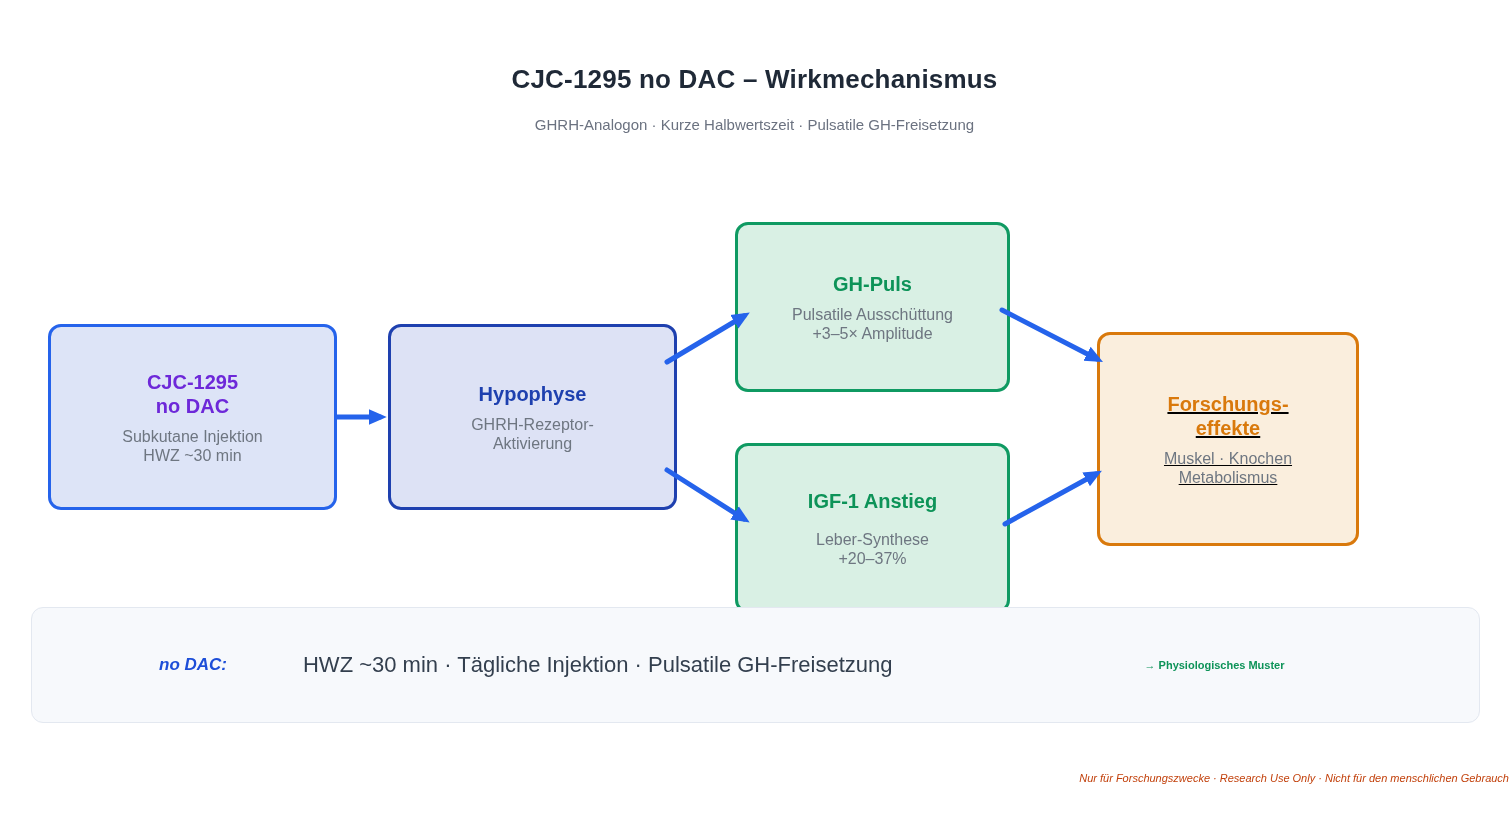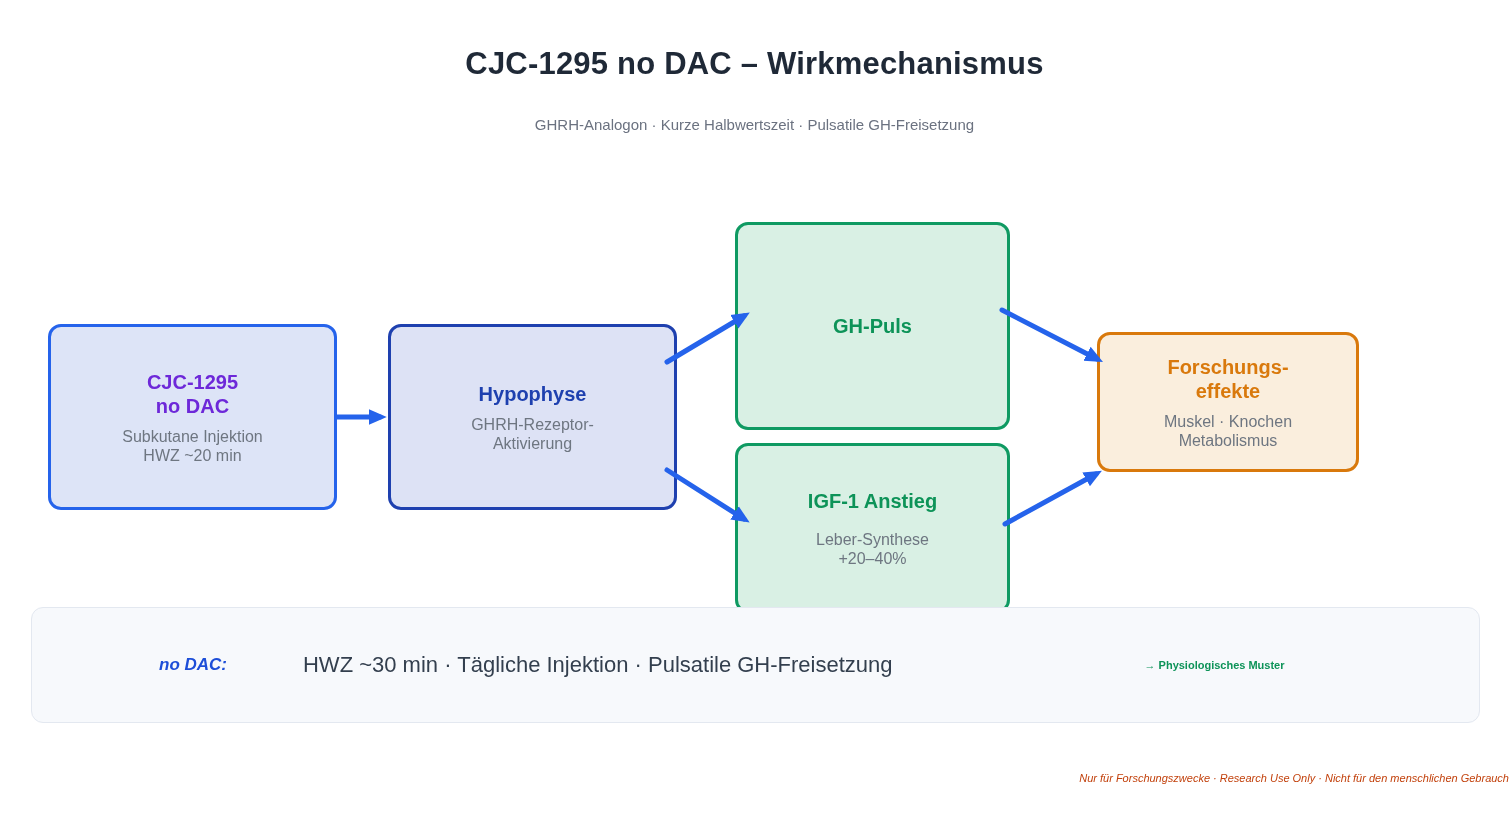--- a/index.html
+++ b/index.html
@@ -1,44 +1,44 @@
 <!DOCTYPE html>
 <html><head>
 <meta charset="utf-8">
 <style>
   html, body { margin:0; padding:0; background:#ffffff; }
   .page {
     position:relative; width:1509px; height:834px; background:#ffffff;
     font-family:"Liberation Sans", sans-serif; overflow:hidden;
   }
   .main-title {
-    position:absolute; top:46px; left:0; width:100%; text-align:center;
-    font-size:31px; font-weight:700; color:#1f2937; letter-spacing:0.2px;
+    position:absolute; top:64px; left:0; width:100%; text-align:center;
+    font-size:26px; font-weight:700; color:#1f2937; letter-spacing:0.2px;
   }
   .subtitle {
     position:absolute; top:116px; left:0; width:100%; text-align:center;
     font-size:15px; color:#6b7280;
   }
   .node {
     position:absolute; box-sizing:border-box; border-radius:13px; border:3px solid;
     display:flex; flex-direction:column; justify-content:center; align-items:center;
     text-align:center; z-index:1;
   }
   .node-title { font-weight:700; font-size:20px; line-height:24px; white-space:pre-line; }
   .node-sub { margin-top:9px; font-size:16px; line-height:19px; color:#6e7681; white-space:pre-line; }
 
   .node-cjc       { left:48px;  top:324px; width:289px; height:186px; background:#dde4f7; border-color:#2563eb; }
   .node-cjc .node-title { color:#6d28d9; }
   .node-hypophyse { left:388px; top:324px; width:289px; height:186px; background:#dde2f5; border-color:#1e40af; }
   .node-hypophyse .node-title { color:#1e40af; }
-  .node-ghpuls    { left:735px; top:222px; width:275px; height:208px; background:#d9f0e4; border-color:#0f9a62; }
+  .node-ghpuls    { left:735px; top:222px; width:275px; height:170px; background:#d9f0e4; border-color:#0f9a62; }
   .node-ghpuls .node-title { color:#0d9358; }
   .node-igf1      { left:735px; top:443px; width:275px; height:170px; background:#d9f0e4; border-color:#0f9a62;gap:8px; }
   .node-igf1 .node-title { color:#0d9358; }
-  .node-effects   { left:1097px; top:332px; width:262px; height:140px; background:#faeedd; border-color:#d9790c; }
+  .node-effects   { left:1097px; top:332px; width:262px; height:214px; background:#faeedd; border-color:#d9790c;text-decoration:underline; }
   .node-effects .node-title { color:#d9790c; }
 
   .arrows { position:absolute; left:0; top:0; width:1509px; height:834px; z-index:5; pointer-events:none; }
 
   .info-bar {
     position:absolute; left:31px; top:607px; width:1449px; height:116px; box-sizing:border-box;
     background:#f7f9fc; border:1px solid #e3e8f0; border-radius:12px;
     display:flex; align-items:center; z-index:10;
   }
   .bar-label     { margin-left:127px; font-size:17px; font-weight:700; color:#1d4ed8; white-space:nowrap;font-style:italic; }
@@ -55,37 +55,39 @@
 
 <div class="page">
 
   <div class="main-title">CJC-1295 no DAC – Wirkmechanismus</div>
   <div class="subtitle">GHRH-Analogon · Kurze Halbwertszeit · Pulsatile GH-Freisetzung</div>
 
   <div class="node node-cjc">
     <div class="node-title">CJC-1295
 no DAC</div>
     <div class="node-sub">Subkutane Injektion
-HWZ ~20 min</div>
+HWZ ~30 min</div>
   </div>
 
   <div class="node node-hypophyse">
     <div class="node-title">Hypophyse</div>
     <div class="node-sub">GHRH-Rezeptor-
 Aktivierung</div>
   </div>
 
   <div class="node node-ghpuls">
     <div class="node-title">GH-Puls</div>
+    <div class="node-sub">Pulsatile Ausschüttung
++3–5× Amplitude</div>
   </div>
 
   <div class="node node-igf1">
     <div class="node-title">IGF-1 Anstieg</div>
     <div class="node-sub">Leber-Synthese
-+20–40%</div>
++20–37%</div>
   </div>
 
   <div class="node node-effects">
     <div class="node-title">Forschungs-
 effekte</div>
     <div class="node-sub">Muskel · Knochen
 Metabolismus</div>
   </div>
 
   <svg class="arrows" viewBox="0 0 1509 834" xmlns="http://www.w3.org/2000/svg">

